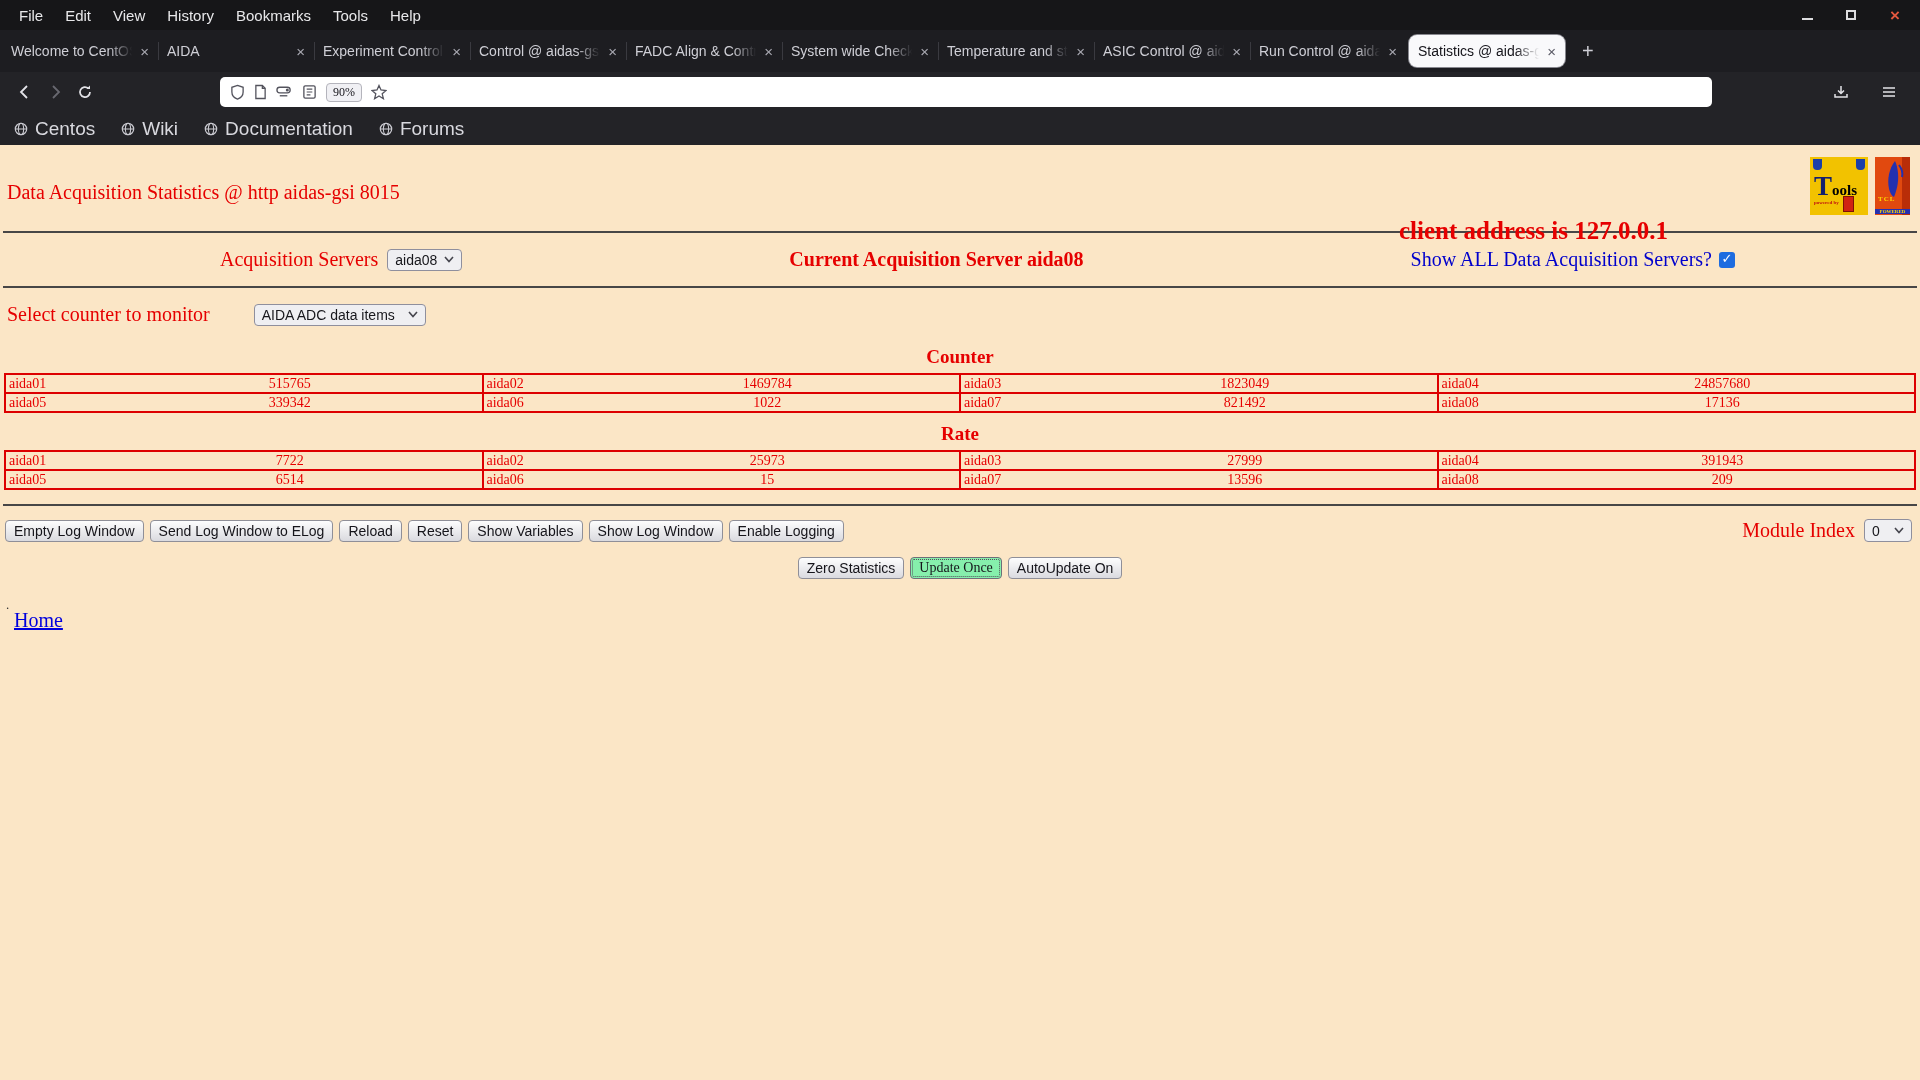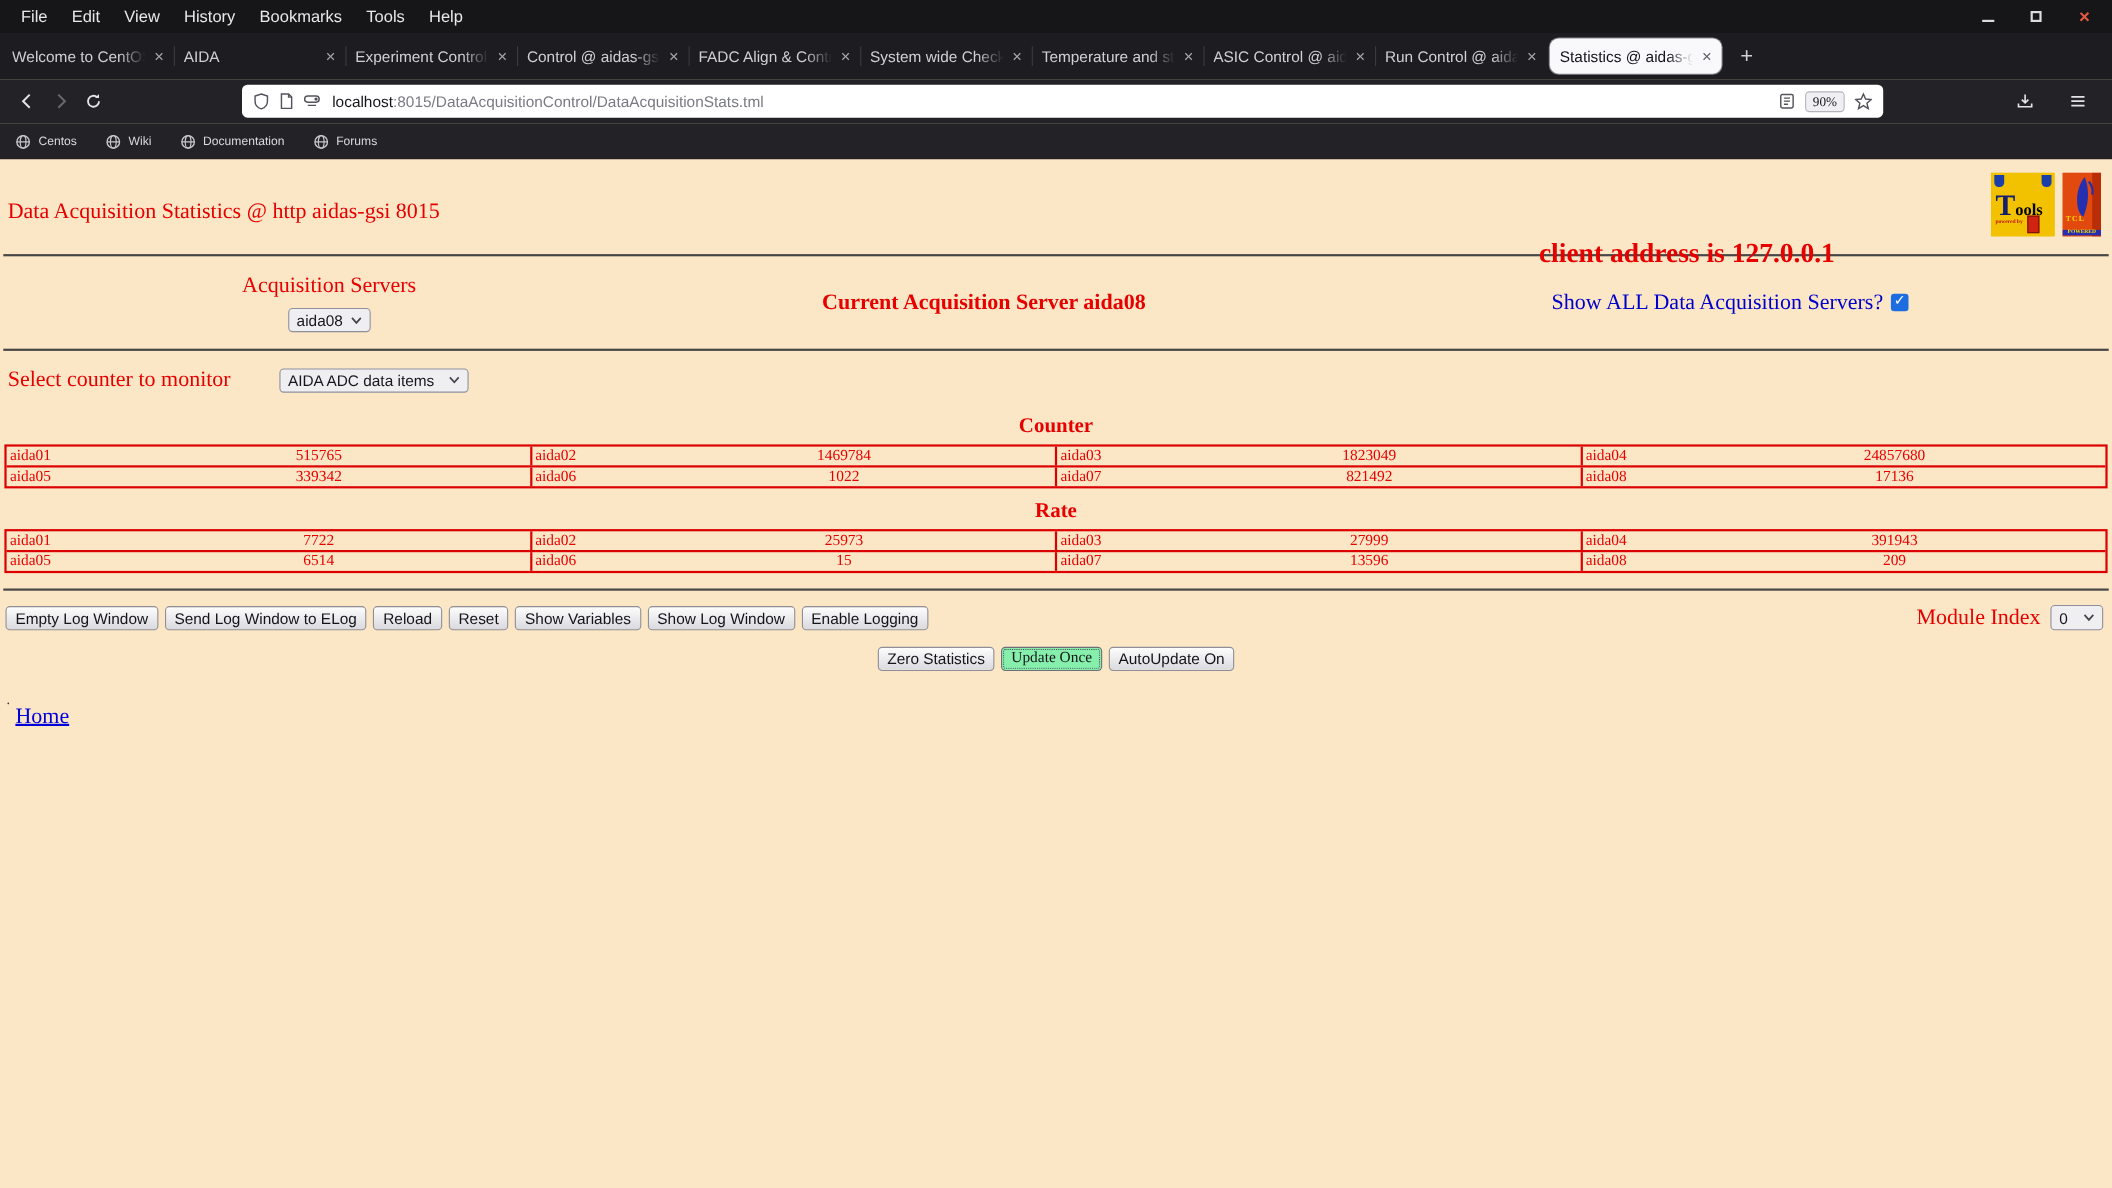--- a/index.html
+++ b/index.html
@@ -32,21 +32,21 @@
   .nav-icon.disabled { color:#686870; }
   .urlbar { height:30px; width:1492px; margin-left:120px; background:#ffffff; border-radius:5px; display:flex; align-items:center; padding:0 10px; gap:9px; }
   .urlbar .uicon { color:#53535d; display:flex; align-items:center; }
   .url-text { font-size:14px; white-space:nowrap; overflow:hidden; flex:1; }
   .url-host { color:#15141a; }
   .url-path { color:#7a7a84; }
   .zoom-badge { font-size:12px; color:#15141a; background:#f0f0f4; border:1px solid #b4b4bc; border-radius:4px; padding:1px 6px;font-family:Liberation Serif, serif; }
   .after-url { margin-left:auto; display:flex; gap:18px; padding:0 6px; }
 
   .bookmarksbar { height:33px; background:#232327; display:flex; align-items:center; gap:26px; padding-left:14px; }
-  .bookmark { display:flex; align-items:center; gap:7px; color:#d9d9df; font-size:11px; }
+  .bookmark { display:flex; align-items:center; gap:7px; color:#d9d9df; font-size:19px; }
   .bookmark svg { color:#c9c9d0; }
 
   
   .page { height:935px; background:#fbe6c6; font-family:"Liberation Serif", serif; color:#e60000; position:relative; }
   .page-header { position:relative; height:86px; padding:36px 8px 0 7px; }
   .page-title { font-size:20px; font-weight:normal; display:inline-block; }
   .client-address { position:absolute; right:252px; top:36px; font-size:25px; font-weight:bold;margin-top:36px; }
 
   .logo-midas { position:absolute; right:52px; top:12px; width:58px; height:58px; background:#f2c200; overflow:hidden; }
   .logo-midas .shield { position:absolute; top:2px; width:9px; height:11px; background:#1a3fa8; border-radius:0 0 4px 4px; }
@@ -56,21 +56,21 @@
   .midas-sub { position:absolute; left:4px; bottom:10px; font-size:5px; color:#c01010; font-weight:bold; }
   .midas-box { position:absolute; right:14px; bottom:3px; width:11px; height:16px; background:#d02312; border:1px solid #7d1205; }
   .logo-tcl { position:absolute; right:10px; top:12px; width:35px; height:58px; background:#e1490f; overflow:hidden; }
   .logo-tcl .band { position:absolute; right:0; top:0; bottom:0; width:8px; background:#b92d08; }
   .tcl-word { position:absolute; left:3px; bottom:12px; font-size:7px; color:#ffd900; font-weight:bold; letter-spacing:1px; }
   .tcl-sub { position:absolute; left:0; right:0; bottom:1px; background:#2430b0; color:#ffd900; font-size:5px; text-align:center; font-weight:bold; }
 
   .rule { height:2px; background:#474747; margin:0 3px; }
 
   .servers-row { display:flex; align-items:center; padding:15px 185px 15px 220px; }
-  .servers-left { display:flex; align-items:center; gap:9px; font-size:20px;flex-direction:column; }
+  .servers-left { display:flex; align-items:center; gap:9px; font-size:20px; }
   .servers-current { flex:1; text-align:center; font-size:20px; font-weight:bold; }
   .servers-right { display:flex; align-items:center; gap:7px; color:#0000cc; font-size:20px; }
 
   .select { display:inline-flex; align-items:center; gap:7px; background:#efeff2; border:1px solid #8f8f9d; border-radius:4px; padding:2px 7px; font-family:"Liberation Sans",sans-serif; font-size:14px; color:#17171c; }
   .select .chev { color:#45454d; }
   .select.wide { width:172px; justify-content:space-between; }
   .select.tiny { width:48px; justify-content:space-between; }
 
   .checkbox { width:16px; height:16px; background:#1d6ce0; border-radius:3px; position:relative; }
   .checkbox::after { content:"✓"; position:absolute; left:2.5px; top:-1px; color:#fff; font-size:13px; font-family:"DejaVu Sans",sans-serif; }
@@ -196,21 +196,20 @@
           <path d="M9 1 V4 H12" fill="none" stroke="currentColor" stroke-width="1.4"></path>
         </svg>
     </span>
     <span class="uicon">
       <svg width="17" height="16" viewBox="0 0 18 16">
           <rect x="1" y="3" width="14" height="6" rx="3" fill="none" stroke="currentColor" stroke-width="1.4"></rect>
           <circle cx="12" cy="6" r="1.6" fill="currentColor"></circle>
           <path d="M4 12 H12" stroke="currentColor" stroke-width="1.4"></path>
         </svg>
     </span>
-    <span class="url-text"><span class="url-host">localhost</span><span class="url-path">:8015/DataAcquisitionControl/DataAcquisitionStats.tml</span></span>
     <span class="uicon">
       <svg width="15" height="16" viewBox="0 0 16 16">
           <rect x="2" y="1.5" width="12" height="13" rx="1.5" fill="none" stroke="currentColor" stroke-width="1.4"></rect>
           <path d="M5 5 H11 M5 8 H11 M5 11 H9" stroke="currentColor" stroke-width="1.3"></path>
         </svg>
     </span>
     <span class="zoom-badge">90%</span>
     <span class="uicon">
       <svg width="16" height="16" viewBox="0 0 16 16">
           <path d="M8 1.5 L10 6 L15 6.5 L11.2 9.8 L12.4 14.7 L8 12 L3.6 14.7 L4.8 9.8 L1 6.5 L6 6 Z" fill="none" stroke="currentColor" stroke-width="1.3"></path>

